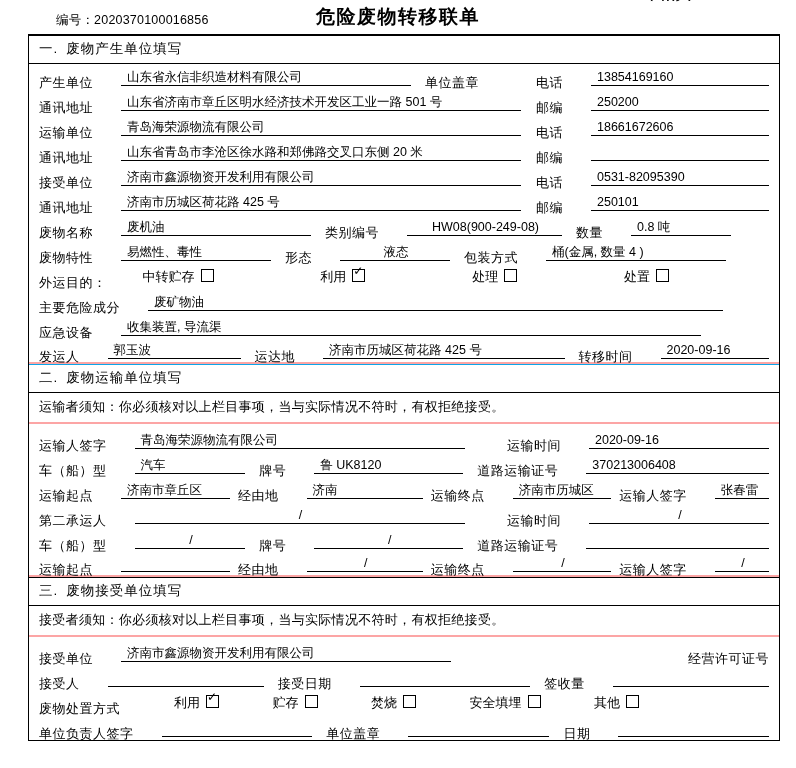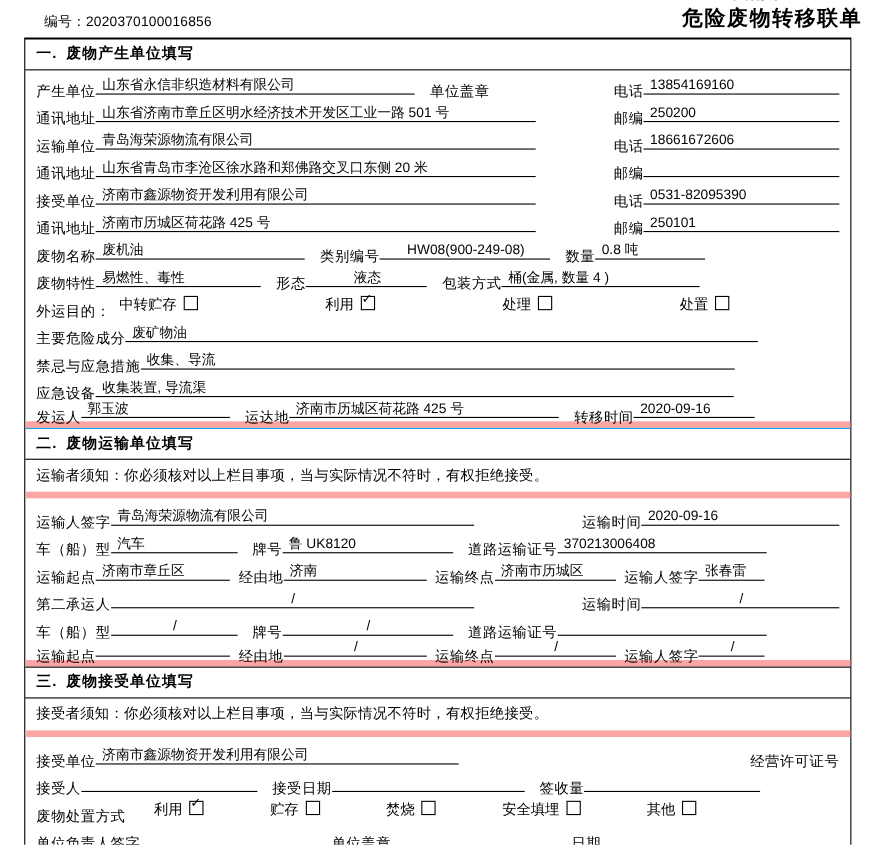--- a/index.html
+++ b/index.html
@@ -13,40 +13,40 @@
     font-family: "Liberation Sans", sans-serif;
     color: #000000;
     position: relative;
     overflow: hidden;
   }
   .page {
     width: 796px;
     height: 768px;
     position: relative;
     box-sizing: border-box;
-    padding: 0 12px;
+    padding: 0 28px;
   }
   
   .top-row {
     position: relative;
     height: 34px;
   }
   .doc-no {
     position: absolute;
     left: 28px;
     top: 12px;
     font-size: 12.5px;
     letter-spacing: 0.2px;
   }
   .doc-title {
     position: absolute;
     left: 0;
     right: 0;
     top: 4px;
-    text-align: right;
+    text-align: center;
     font-size: 19px;
     font-weight: bold;
     letter-spacing: 1.5px;
   }
   .corner-mark {
     position: absolute;
     right: 70px;
     top: -10px;
     font-size: 15px;
     font-weight: bold;
@@ -61,51 +61,52 @@
     border: 1px solid #000;
     border-top: 2px solid #000;
     box-sizing: border-box;
     width: 752px;
     margin: 0 auto;
   }
   .section-head {
     border-bottom: 1px solid #000;
     padding: 4px 10px 5px 10px;
     font-size: 13.5px;
-    font-weight: bold;
+    font-weight: normal;
     letter-spacing: 1px;
   }
   .section-head .num {
     margin-right: 8px;
   }
   .row {
     display: flex;
     align-items: center;
     height: 25px;
     padding: 0 10px;
     box-sizing: border-box;
     font-size: 13px;
     white-space: nowrap;
   }
-  .rowsep { border-bottom: 6px solid #fca5a5; }
+  .rowsep { border-bottom: 2px solid #fca5a5; }
   .lbl {
     flex: none;
     letter-spacing: 0.5px;
     margin-top: 12px;
   }
   .val {
     border-bottom: 1px solid #000;
     align-self: flex-end;
     margin-bottom: 3px;
     padding: 0 4px 1px 6px;
     box-sizing: border-box;
     height: 18px;
     line-height: 18px;
     overflow: hidden;
     font-size: 12.5px;
+    margin-left: 28px;
   }
   .val.c { text-align: center; }
   .spacer { flex: 1 1 auto; }
   .gap { width: 14px; flex: none; }
   .gap-sm { width: 8px; flex: none; }
   .note {
     padding: 5px 10px 6px 10px;
     font-size: 13px;
     letter-spacing: 0.3px;
   }
@@ -119,21 +120,21 @@
     margin-left: 6px;
   }
   .chk.checked::after {
     content: "✓";
     position: absolute;
     left: 0px;
     top: -5px;
     font-size: 12px;
     line-height: 12px;
   }
-  .opt { margin-right: 0; }
+  .opt { margin-right: 0; margin-left: 28px; }
 </style>
 </head>
 <body>
 
 <div class="page">
 
   <div class="top-row">
     <div class="doc-no">
       <span>编号：</span><span>2020370100016856</span>
     </div>
@@ -238,24 +239,20 @@
         <span>处置</span><span class="chk"></span>
       </span>
       <span style="width:100px;flex:none"></span>
     </div>
 
     <div class="row">
       <span class="lbl">主要危险成分</span>
       <span class="val" style="width:575px">废矿物油</span>
     </div>
 
-    <div class="row">
-      <span class="lbl">禁忌与应急措施</span>
-      <span class="val" style="width:540px">收集、导流</span>
-    </div>
 
     <div class="row">
       <span class="lbl">应急设备</span>
       <span class="val" style="width:580px">收集装置, 导流渠</span>
     </div>
 
     <div class="row rowsep">
       <span class="lbl">发运人</span>
       <span class="val" style="width:135px">郭玉波</span>
       <span class="gap"></span>

